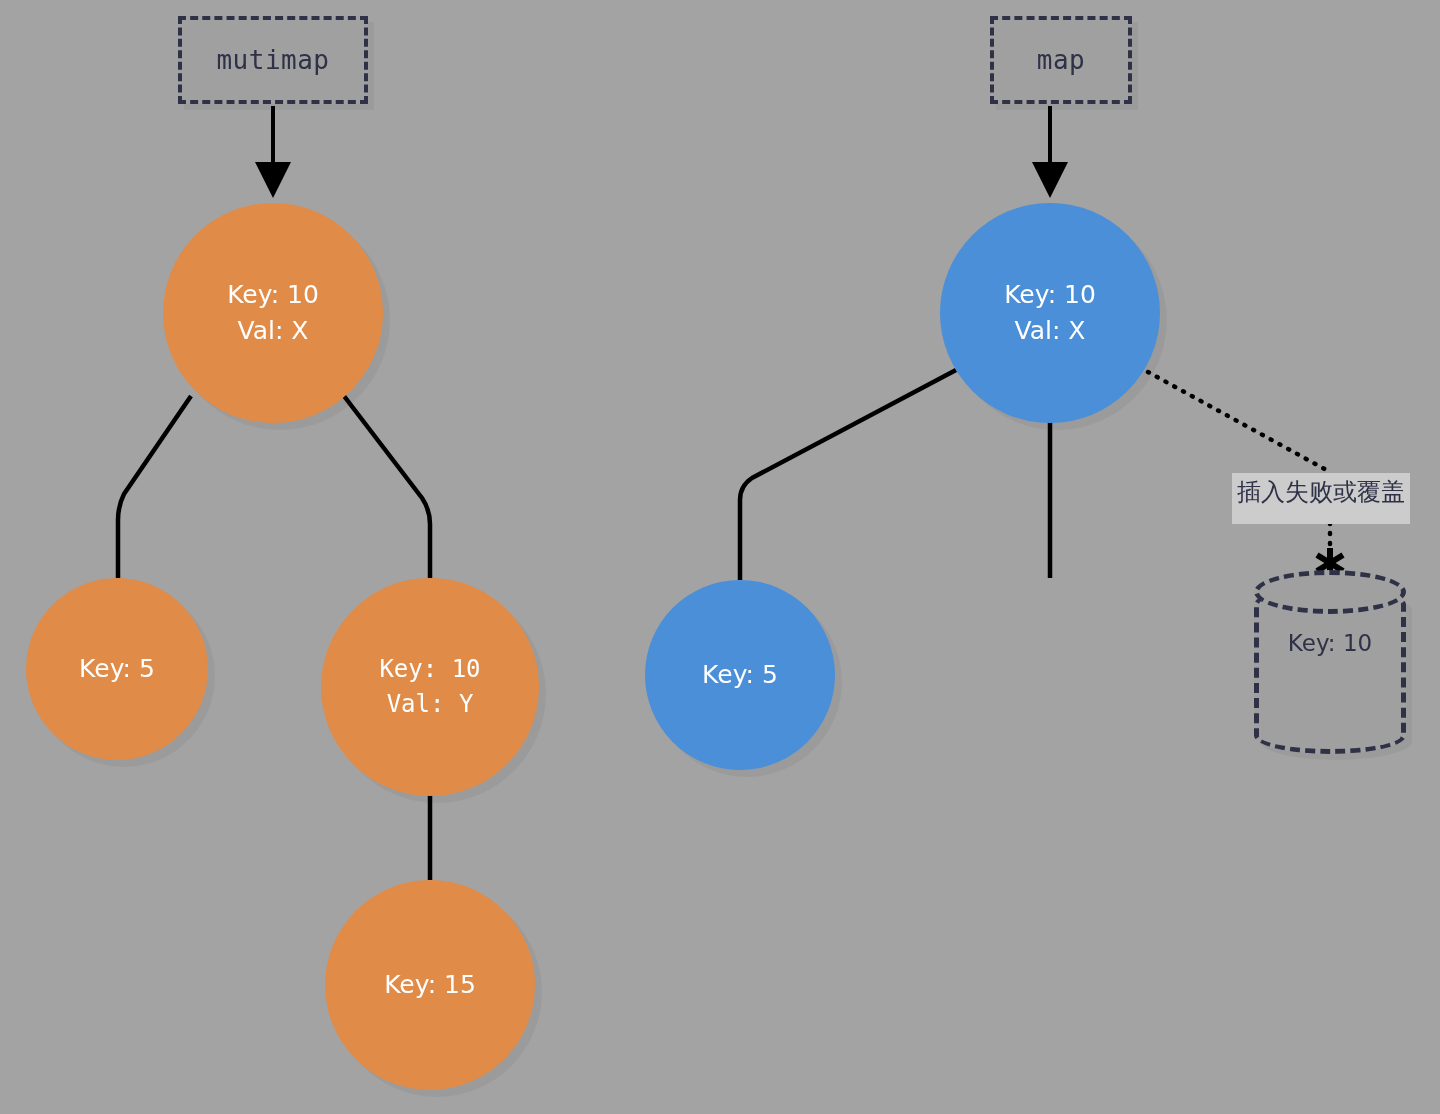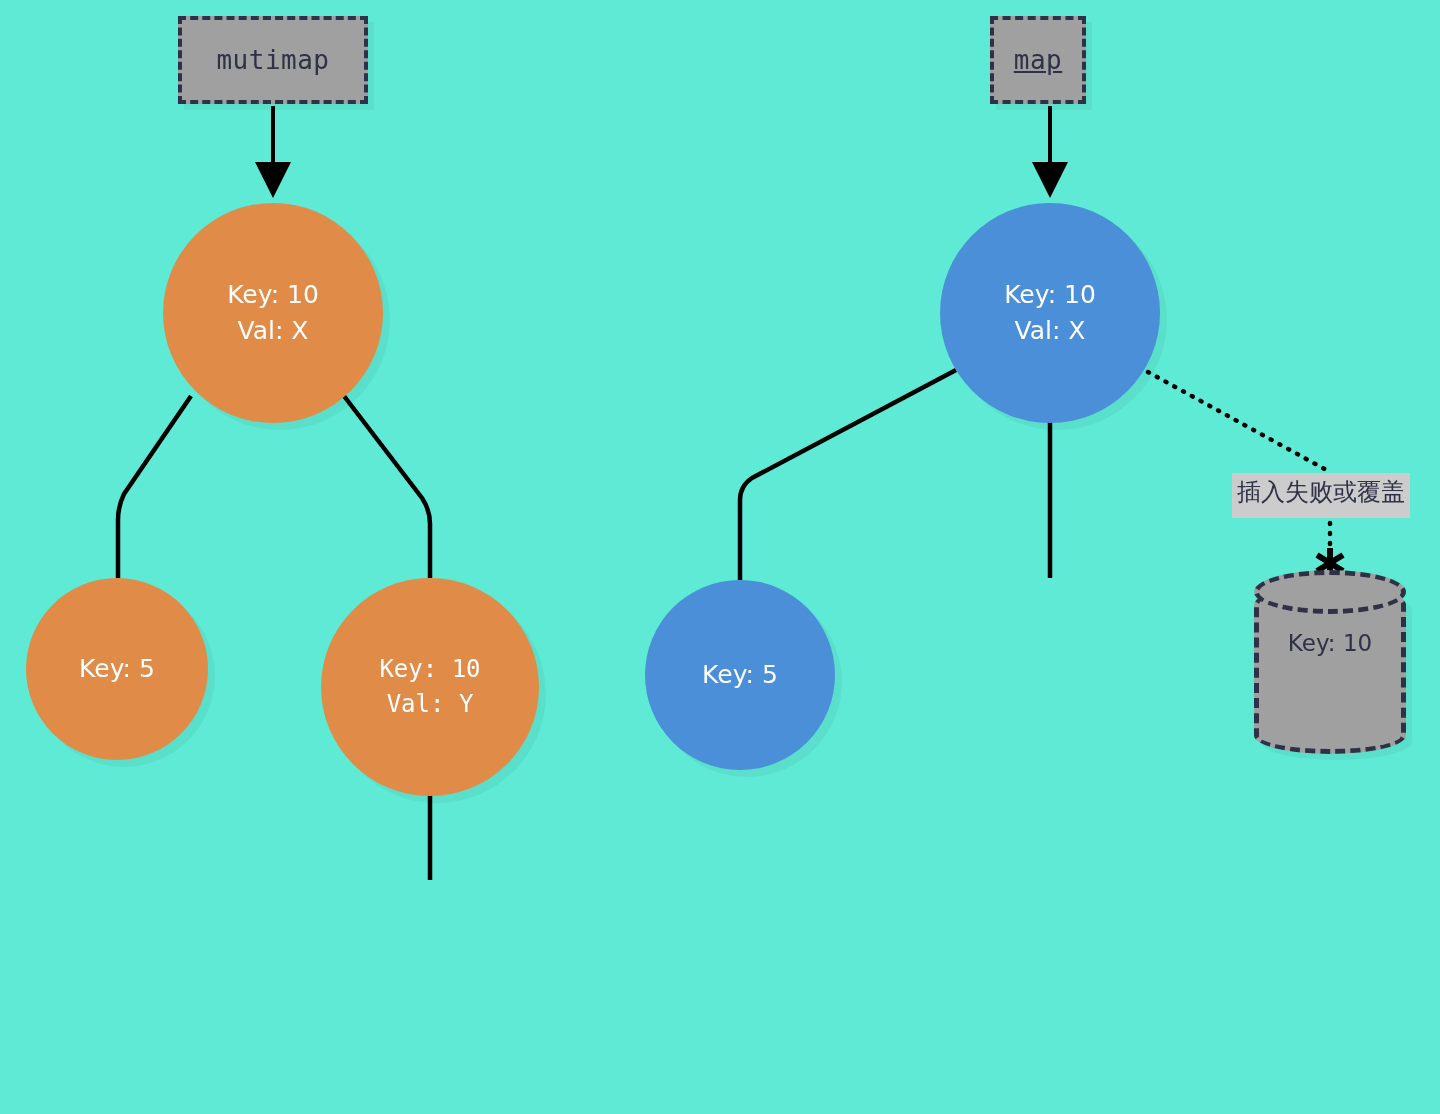--- a/index.html
+++ b/index.html
@@ -8,21 +8,21 @@
     padding: 0;
     background: #ffffff;
   }
   body {
     font-family: "DejaVu Sans", sans-serif;
   }
   #canvas {
     position: relative;
     width: 1440px;
     height: 1114px;
-    background: #5eead4;
+    background: #a3a3a3;
     overflow: hidden;
   }
   svg.edges {
     position: absolute;
     left: 0;
     top: 0;
     width: 1440px;
     height: 1114px;
     pointer-events: none;
   }
@@ -108,21 +108,21 @@
   .cyl-text .ln { display: block; white-space: nowrap; }
 
   
   .annot {
     position: absolute;
     background: #cccccc;
     color: #2f3147;
     font-family: "DejaVu Sans", sans-serif;
     font-size: 24px;
     line-height: 1.35;
-    padding: 3px 5px 10px 5px;
+    padding: 3px 5px 16px 5px;
     white-space: nowrap;
   }
 </style>
 </head>
 <body>
 
 <div id="canvas">
 
   <svg class="edges" viewBox="0 0 1440 1114">
     <defs>
@@ -167,22 +167,25 @@
 
   <div class="node orange sans" style="left:26px; top:578px; width:182px; height:182px;">
     <span class="ln">Key: 5</span>
   </div>
 
   <div class="node orange mono" style="left:321px; top:578px; width:218px; height:218px;">
     <span class="ln">Key: 10</span>
     <span class="ln">Val: Y</span>
   </div>
 
-
-  <div class="tagbox" style="left:990px; top:16px; width:96px; height:88px;text-decoration:underline;">
+  <div class="node orange sans" style="left:325px; top:880px; width:210px; height:210px;">
+    <span class="ln">Key: 15</span>
+  </div>
+
+  <div class="tagbox" style="left:990px; top:16px; width:142px; height:88px;">
     <span>map</span>
   </div>
 
   <div class="node blue sans" style="left:940px; top:203px; width:220px; height:220px;">
     <span class="ln">Key: 10</span>
     <span class="ln">Val: X</span>
   </div>
 
   <div class="node blue sans" style="left:645px; top:580px; width:190px; height:190px;">
     <span class="ln">Key: 5</span>

